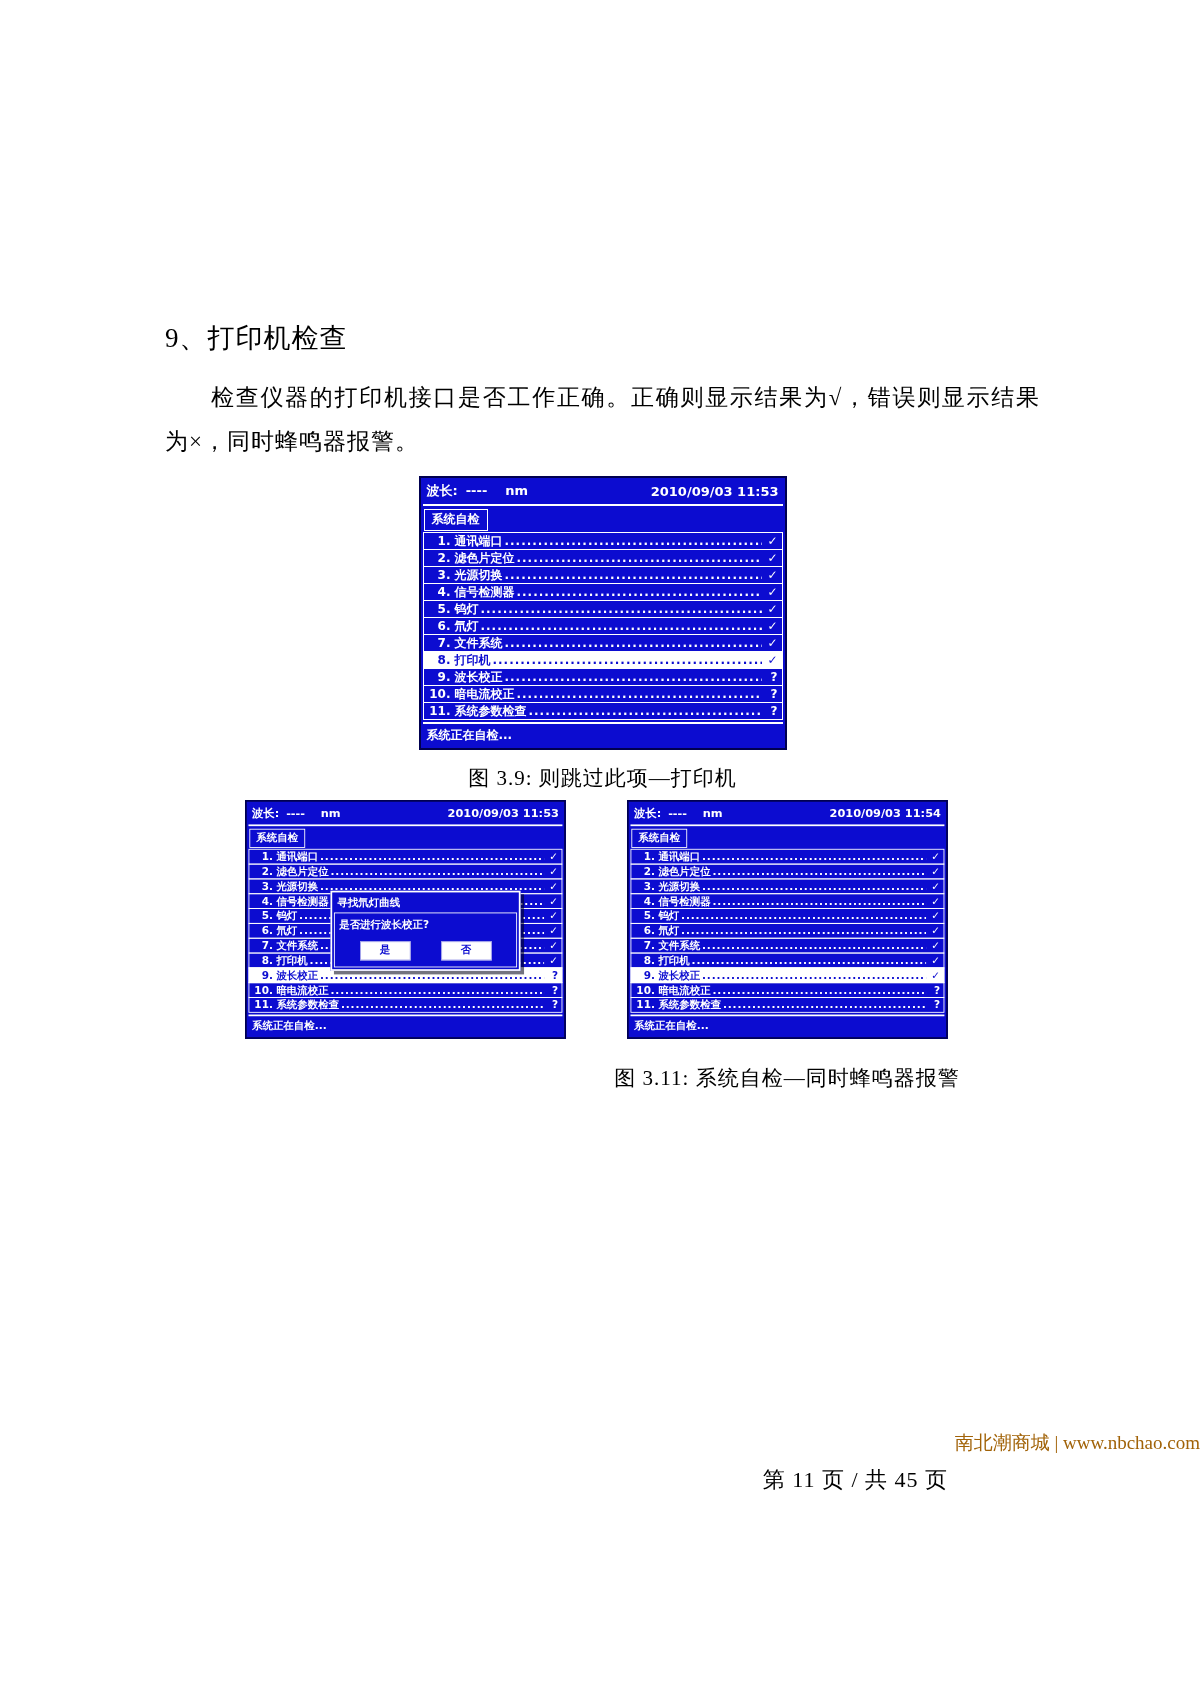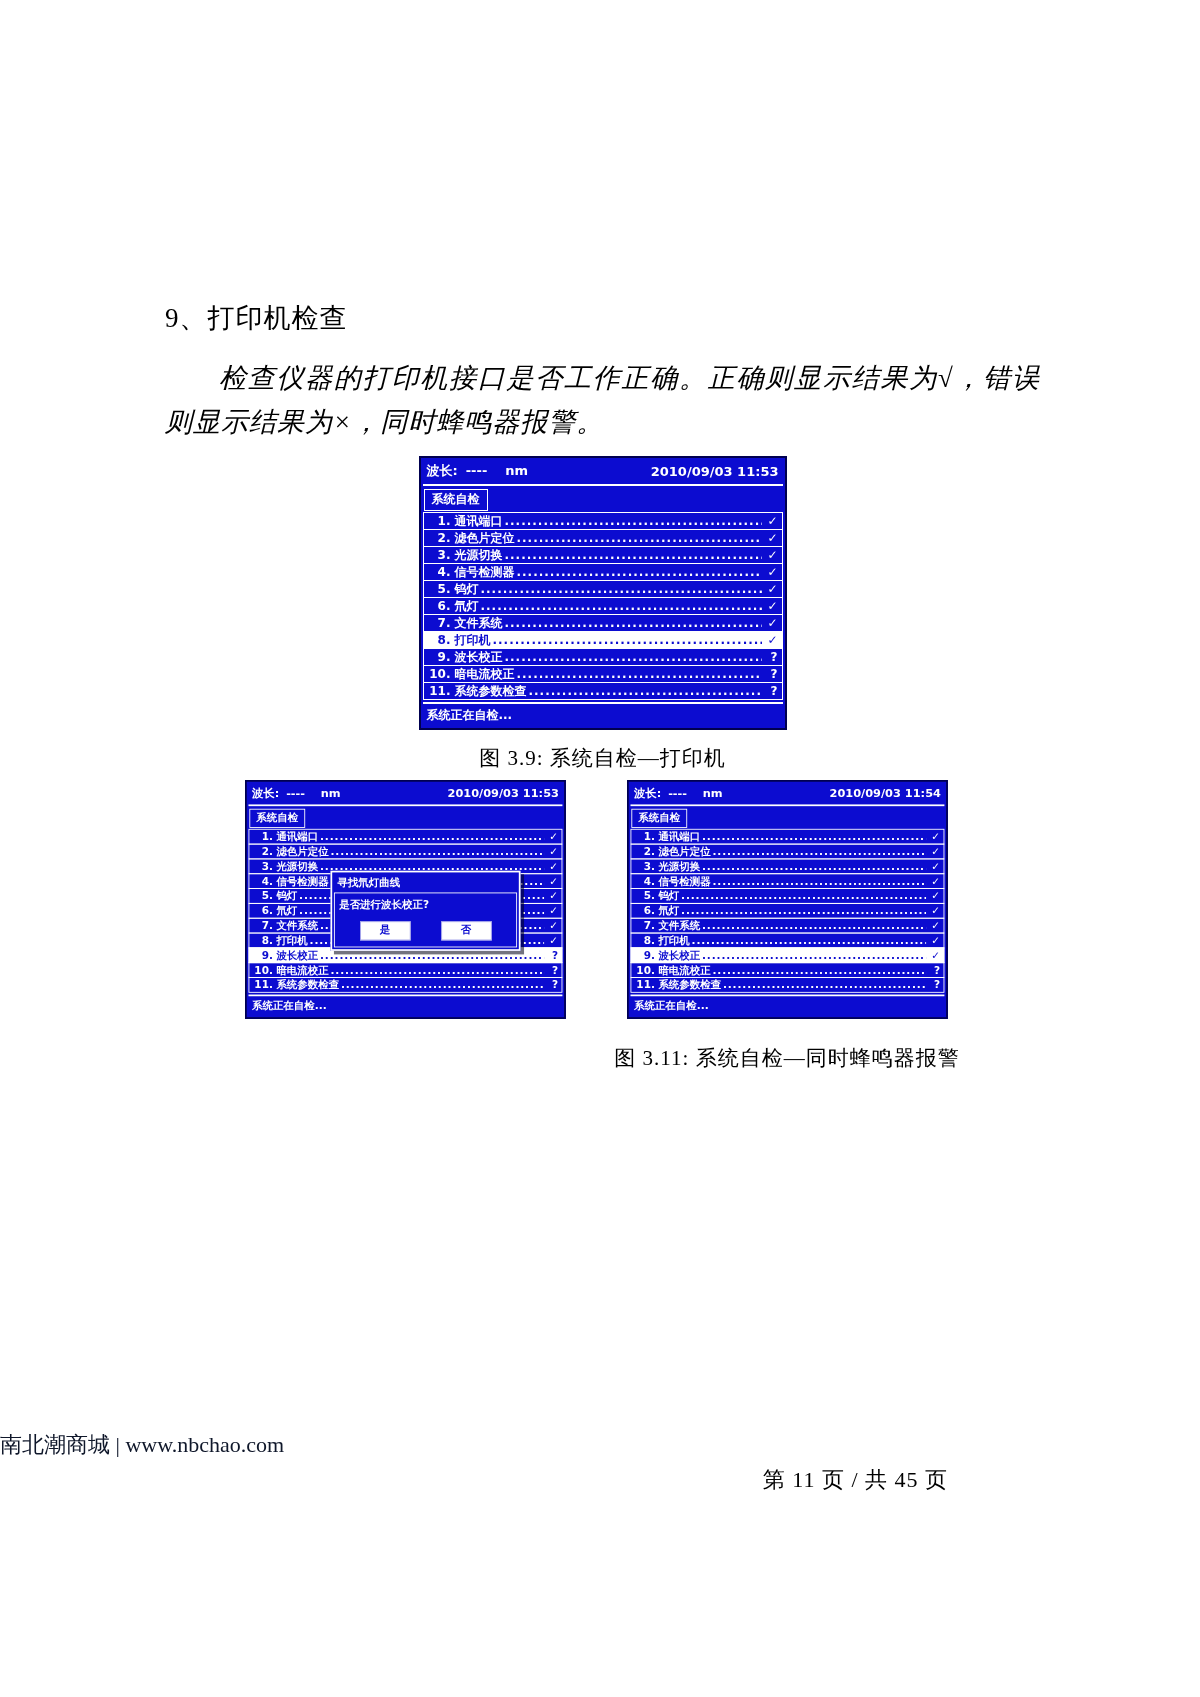--- a/index.html
+++ b/index.html
@@ -5,25 +5,25 @@
   * { margin:0; padding:0; box-sizing:border-box; }
   html,body { background:#ffffff; }
   .page {
     position:relative; width:1200px; height:1697px; margin:0 auto;
     background:#ffffff; color:#000;
     font-family:"Liberation Serif","DejaVu Serif",serif;
     overflow:hidden;
   }
   .content { position:absolute; left:165px; top:300px; width:875px; }
 
-  .sec-title { font-size:27px; font-weight:400; margin-bottom:20px; letter-spacing:1px; }
+  .sec-title { font-size:27px; font-weight:400; margin-bottom:20px; letter-spacing:1px;margin-top:20px; }
   .sec-title.mt { margin-top:34px; }
   .body-text {
-    font-size:27px; line-height:44px; text-indent:2em;
-    text-align:justify; letter-spacing:1px; margin-bottom:12px;font-style:italic;
+    font-size:23px; line-height:44px; text-indent:2em;
+    text-align:justify; letter-spacing:1px; margin-bottom:12px;
   }
 
   .fig-center { display:flex; justify-content:center; margin-top:10px; }
   .caption { text-align:center; font-size:21px; margin-top:14px; letter-spacing:1px; }
 
   .fig-row { display:flex; justify-content:center; gap:48px; margin-top:8px; }
   .fig-col { display:flex; flex-direction:column; align-items:center; }
 
   
   .screen {
@@ -73,21 +73,21 @@
     font-size:12px; font-weight:bold; width:58px; text-align:center;
     padding:1px 0 2px; border:1px solid #9a9ae8;
   }
 
   
   .screen-scale { width:321px; height:250px; position:relative; }
   .screen-scale .screen { transform:scale(0.872); transform-origin:top left; }
 
   
   .footer-page { position:absolute; top:1465px; right:252px; font-size:22px; letter-spacing:1px; }
-  .footer-site { position:absolute; top:1430px; left:0; width:100%; text-align:left; font-size:22px; color:#0f172a; }
+  .footer-site { position:absolute; top:1430px; left:0; width:100%; text-align:right; font-size:19px; color:#a16207; }
 </style>
 </head>
 <body>
 
 <div class="page">
   <main class="content">
 
     <h2 class="sec-title">9、打印机检查</h2>
     <p class="body-text">检查仪器的打印机接口是否工作正确。正确则显示结果为√，错误则显示结果为×，同时蜂鸣器报警。</p>
 
@@ -159,21 +159,21 @@
               </div>
               <div class="scr-row">
                 <span class="row-no">11.</span>
                 <span class="row-label">系统参数检查</span>
                 <span class="dots">................................................................................</span>
                 <span class="row-result">?</span>
               </div>
             </div><div class="scr-status">系统正在自检...</div></div>
         </div>
     </div>
-    <div class="caption">图 3.9: 系统自检—打印机</div>
+    <div class="caption">图 3.9: 则跳过此项—打印机</div>
 
 
     <div class="fig-row">
       <figure class="fig-col">
         <div class="screen-scale">
             <div class="screen"><div class="scr-header">
                 <span class="hdr-left"><span>波长:</span><span class="hdr-val">----</span><span class="hdr-unit">nm</span></span>
                 <span class="hdr-date">2010/09/03 11:53</span>
               </div><div class="scr-tab">系统自检</div><div class="scr-list">
                 <div class="scr-row">

